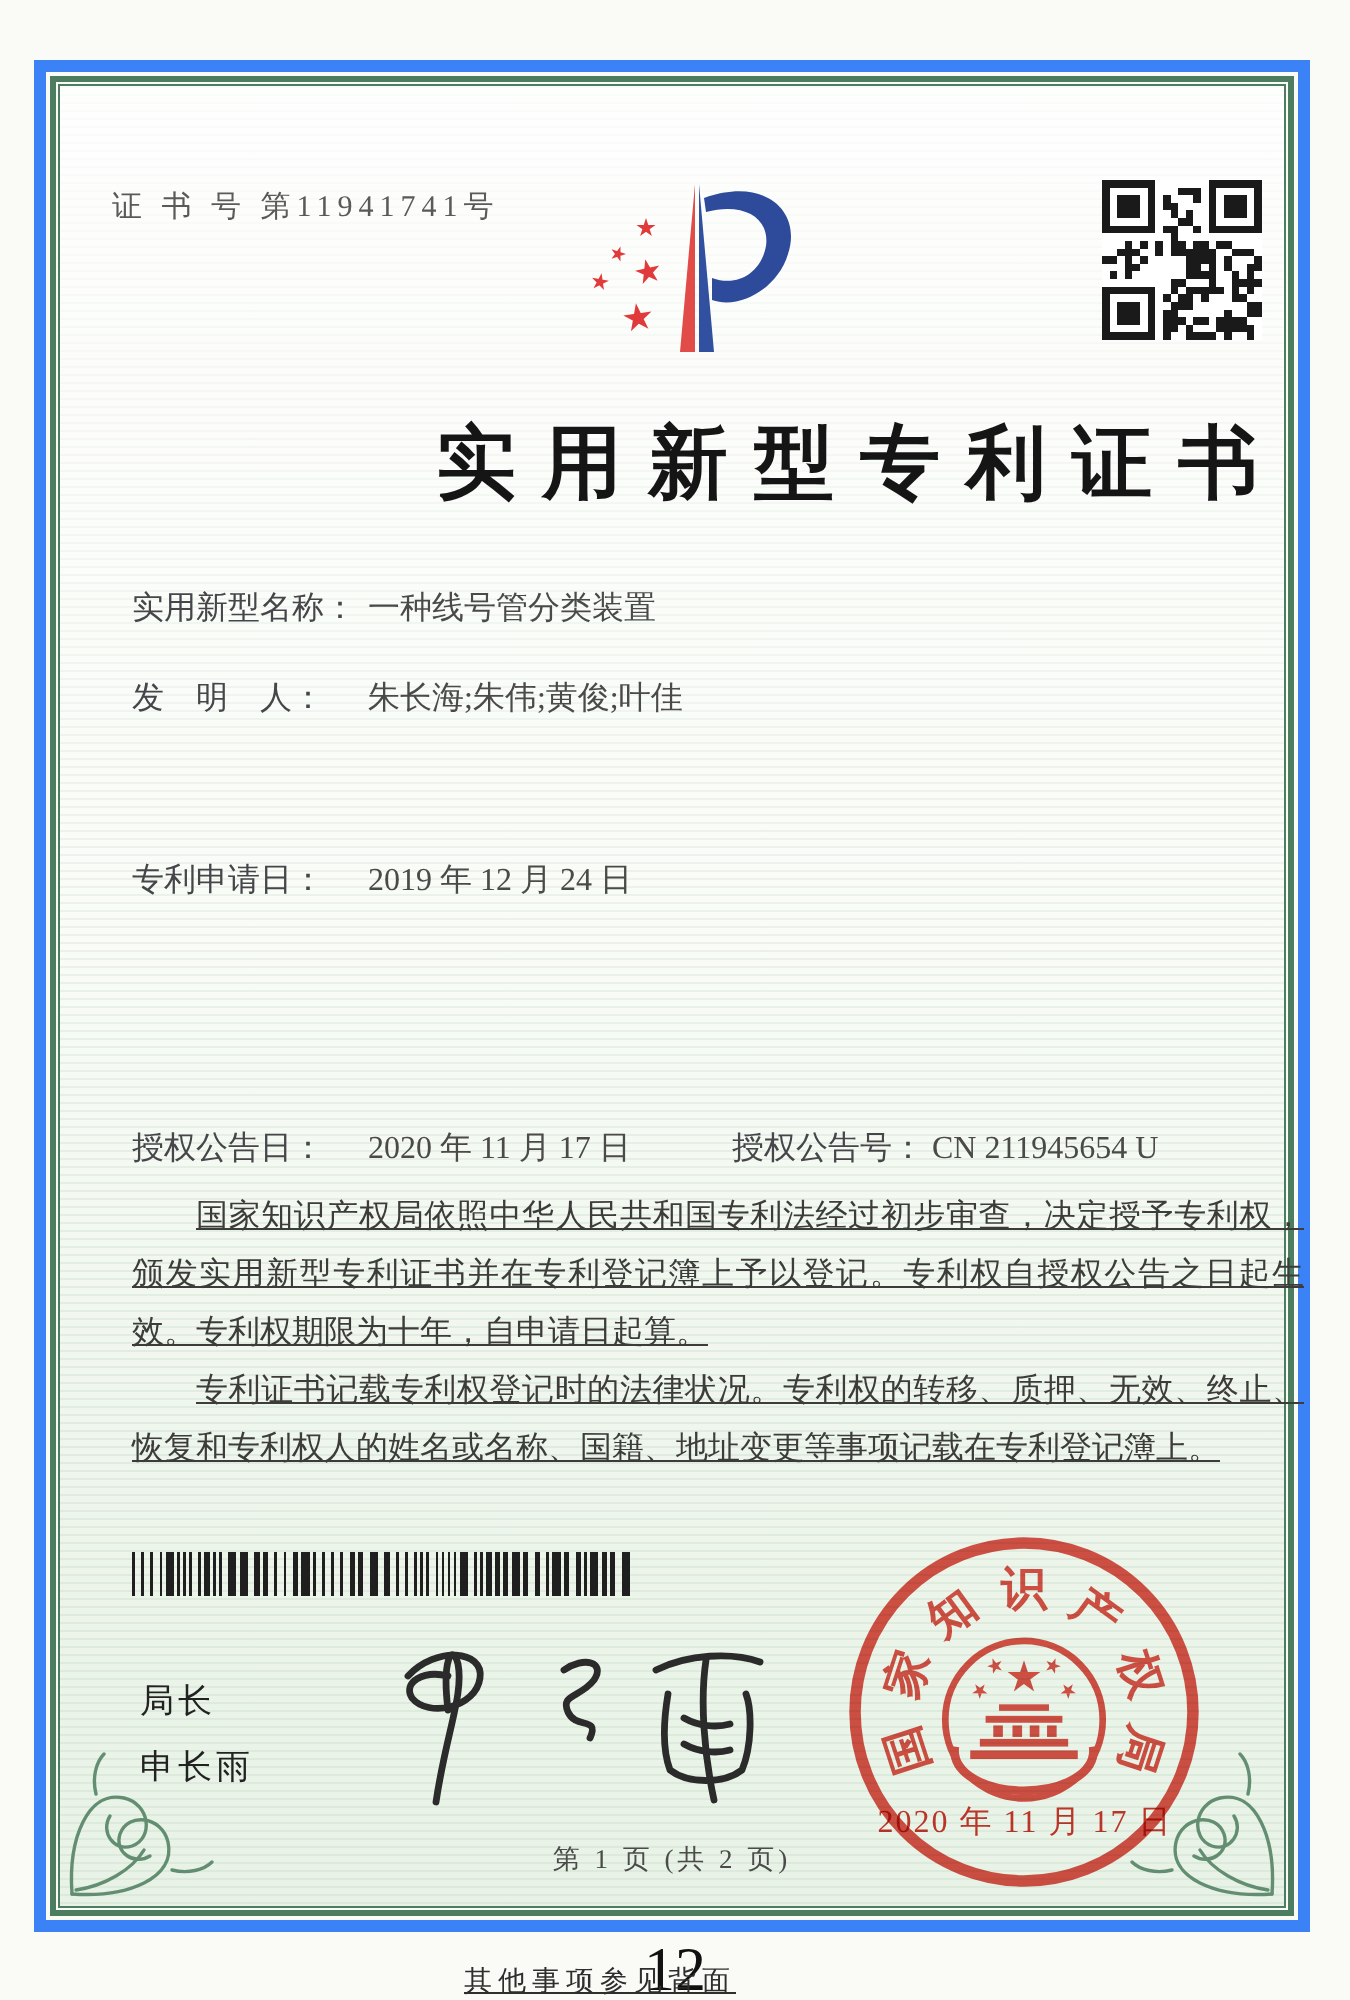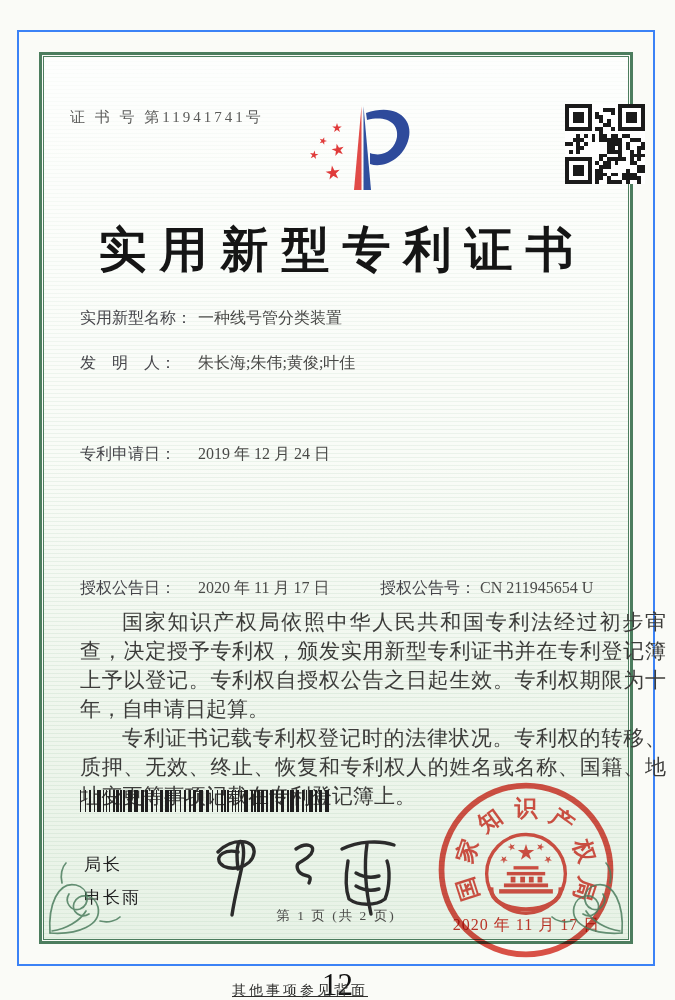--- a/index.html
+++ b/index.html
@@ -4,47 +4,47 @@
 <style>
   html,body{margin:0;padding:0;}
   body{
     width:675px;height:1000px;position:relative;overflow:hidden;
     background:#fafbf7;
     font-family:"Liberation Serif","DejaVu Serif",serif;
     color:#3d3d3d;
   }
   .frame-outer{
     position:absolute;left:17px;top:30px;width:638px;height:936px;
-    border:2px solid #3b82f6;padding:20px;box-sizing:border-box;
+    border:6px solid #3b82f6;padding:2px;box-sizing:border-box;
   }
   .frame-mid{
     border:3px solid #4c7d5e;height:100%;box-sizing:border-box;padding:1px;
   }
   .cert{
     position:relative;height:100%;box-sizing:border-box;
     border:1px solid #4c7d5e;
     background:
       linear-gradient(180deg,rgba(255,255,255,.85) 0%,rgba(255,255,255,.35) 45%,rgba(222,236,222,.30) 75%,rgba(214,232,214,.45) 100%),
       repeating-linear-gradient(180deg,rgba(104,160,120,.16) 0 1px,rgba(255,255,255,0) 1px 4px),
       #f6faf3;
   }
   .certno{
     position:absolute;left:26px;top:51px;font-size:15px;letter-spacing:3px;color:#5a5a58;
   }
   .logo{position:absolute;left:251px;top:35px;width:140px;height:110px;}
   .qr{position:absolute;left:521px;top:47px;width:80px;height:80px;background:#fff;}
   .title{
-    position:absolute;left:0;top:161px;width:100%;text-align:center;
-    font-size:48px;font-weight:bold;color:#151515;letter-spacing:13px;padding-left:13px;box-sizing:border-box;
+    position:absolute;left:0;top:161px;width:100%;text-align:right;
+    font-size:40px;font-weight:bold;color:#151515;letter-spacing:13px;padding-left:13px;box-sizing:border-box;
   }
   .field{position:absolute;left:36px;font-size:16px;white-space:nowrap;color:#474745;}
   .flabel{display:inline-block;min-width:114px;color:#45454a;}
   .fvalue{color:#4a4a48;}
   .field2{position:absolute;left:336px;font-size:16px;white-space:nowrap;color:#474745;}
-  .paras{position:absolute;left:36px;top:551px;width:586px;font-size:21px;line-height:29px;color:#3c3c3a;text-align:justify;}
+  .paras{position:absolute;left:36px;top:551px;width:586px;font-size:16px;line-height:29px;color:#3c3c3a;text-align:justify;text-decoration:underline;}
   .paras p{margin:0;text-indent:2em;}
   .barcode{position:absolute;left:36px;top:733px;width:250px;height:22px;}
   .sig-pos,.sig-name{
     position:absolute;left:40px;font-size:17px;color:#222;
     font-family:"Liberation Sans","DejaVu Sans",sans-serif;letter-spacing:2px;
   }
   .sig-pos{top:796px;}
   .sig-name{top:829px;}
   .signature{position:absolute;left:160px;top:762px;width:215px;height:105px;}
   .seal{position:absolute;left:386px;top:717px;width:192px;height:192px;opacity:.88;mix-blend-mode:multiply;}

